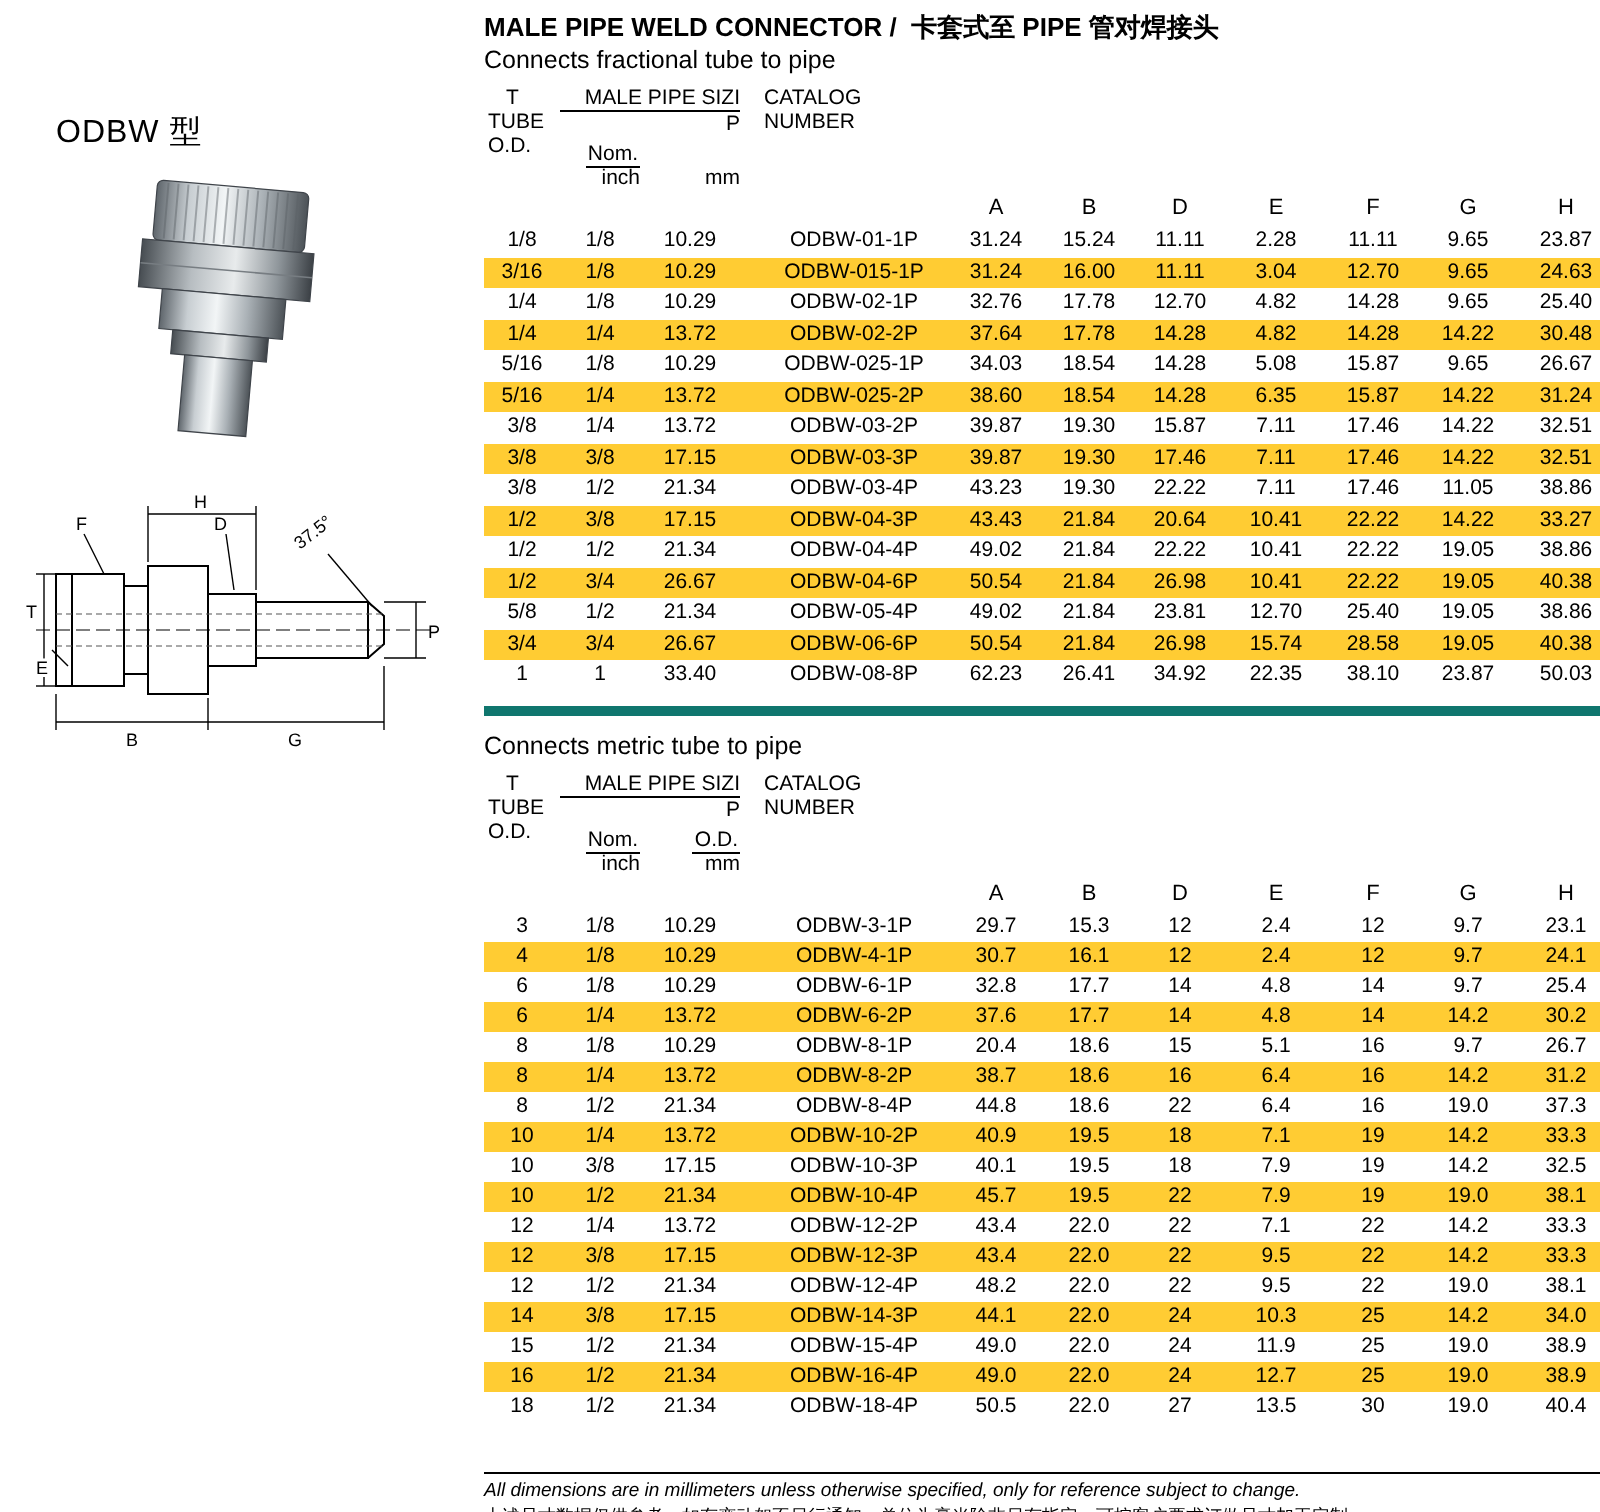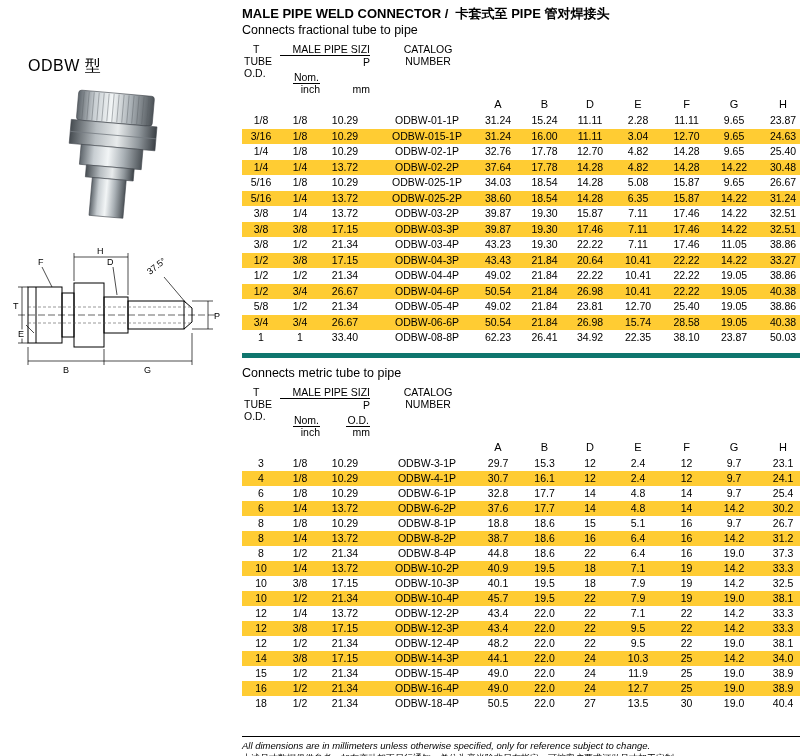--- a/index.html
+++ b/index.html
@@ -25,21 +25,21 @@
      white-space:nowrap;overflow:hidden}
   #metric-table td{height:15px;line-height:15px;font-size:10.5px}
   td.cat{text-align:center;padding-left:10px}
   tbody tr:nth-child(even){background:var(--hl,#ffcc33)}
 
   thead th{font-size:10.5px;line-height:12px;vertical-align:top;text-align:right;
            white-space:nowrap;overflow:visible}
   .th-tube{text-align:left;padding-left:2px}
   .th-tube .t-center{padding-left:9px}
   .th-pipe{border-bottom:1px solid #000}
-  .th-cat{text-align:center;padding-left:12px;vertical-align:top}
+  .th-cat{text-align:left;padding-left:12px;vertical-align:top}
   .row-h2 th{height:13px;line-height:13px}
   .row-h3 th{height:26px}
   .th-sub{vertical-align:bottom;padding-bottom:1px}
   .u{border-bottom:1px solid #000;padding:0 1px}
   .letters-row th{font-size:11px;height:17px;line-height:17px;vertical-align:bottom;
                   text-align:center;font-weight:normal}
 
   
   .footer{margin-top:25px;border-top:1px solid #000;padding-top:3px}
   .foot-en{font-size:9.5px;font-style:italic;line-height:12px}
@@ -504,21 +504,21 @@
             <td>4.8</td>
             <td>14</td>
             <td>14.2</td>
             <td>30.2</td>
           </tr>
           <tr>
             <td>8</td>
             <td>1/8</td>
             <td>10.29</td>
             <td class="cat">ODBW-8-1P</td>
-            <td>18.8</td>
+            <td>20.4</td>
             <td>18.6</td>
             <td>15</td>
             <td>5.1</td>
             <td>16</td>
             <td>9.7</td>
             <td>26.7</td>
           </tr>
           <tr>
             <td>8</td>
             <td>1/4</td>

